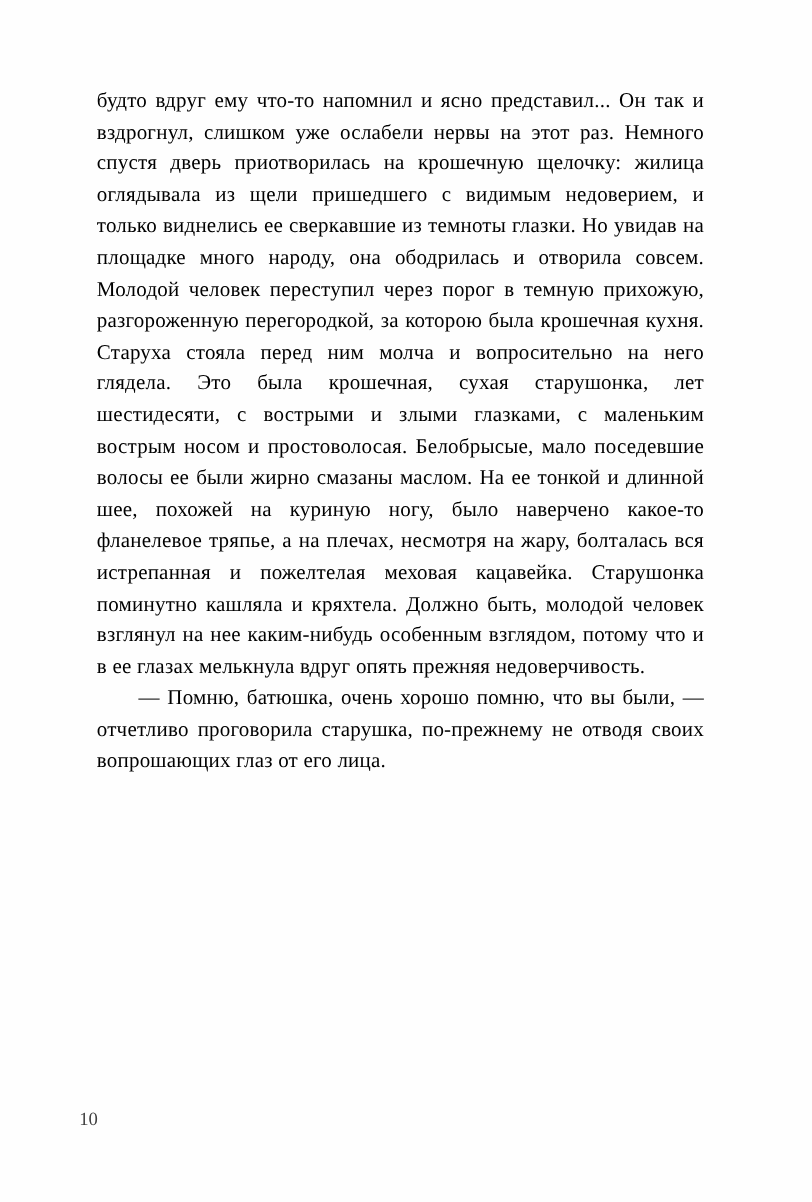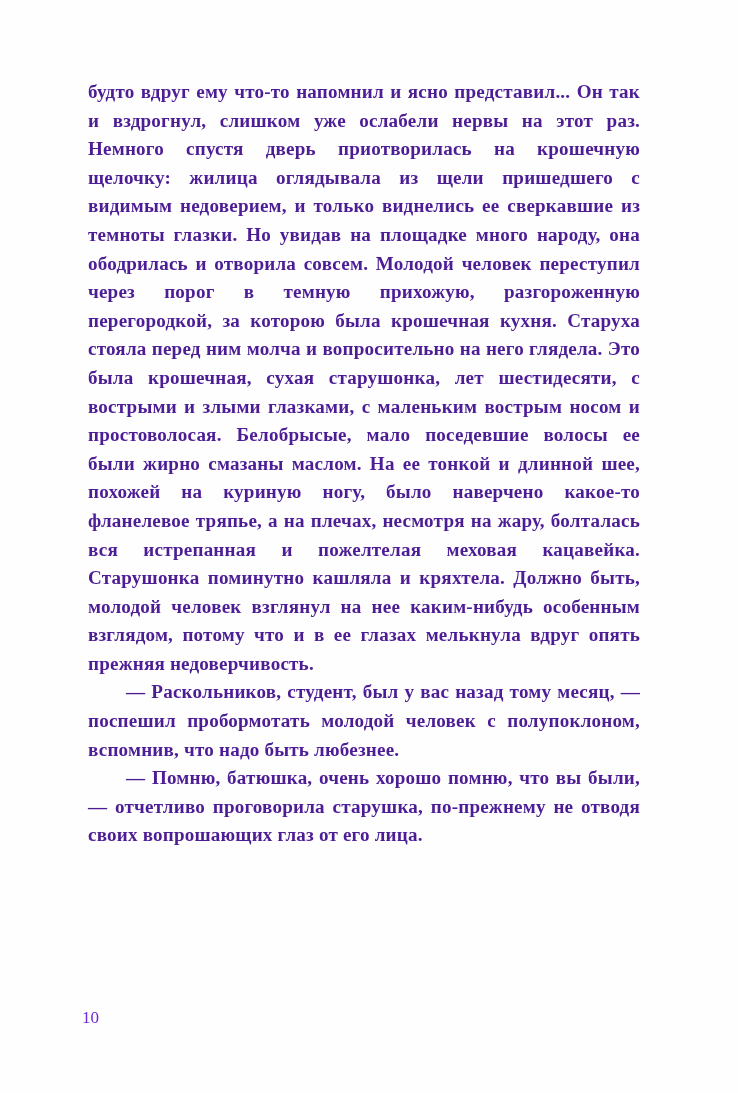--- a/index.html
+++ b/index.html
@@ -29,46 +29,44 @@
     top: 78px;
     width: 552px;
   }
   .para {
     margin: 0;
     font-size: 19.1px;
     line-height: 28.6px;
     text-align: justify;
     text-justify: inter-word;
     hyphens: manual;
-    color: #4c1d95;
+    color: #000000;
     letter-spacing: 0.01em;
-    font-weight: bold;
   }
   .para.first {
     text-indent: 0;
   }
   .para.indent {
     text-indent: 38px;
   }
   .page-number {
     position: absolute;
-    left: 82px;
+    left: 72px;
     top: 1008px;
     font-size: 17px;
     line-height: 20px;
-    color: #6d28d9;
+    color: #404040;
     font-family: "Liberation Serif", "DejaVu Serif", serif;
   }
 </style>
 </head>
 <body>
 
 <div class="page">
 
   <div class="text-block">
     <p class="para first">будто вдруг ему что-то напомнил и ясно представил... Он так и вздрогнул, слишком уже ослабели нервы на этот раз. Немного спустя дверь приотворилась на крошечную щелочку: жилица оглядывала из щели пришедшего с видимым недоверием, и только виднелись ее сверкавшие из темноты глазки. Но увидав на площадке много народу, она ободрилась и отворила совсем. Молодой человек переступил через порог в темную прихожую, разгороженную перегородкой, за которою была крошечная кухня. Старуха стояла перед ним молча и вопросительно на него глядела. Это была крошечная, сухая старушонка, лет шестидесяти, с вострыми и злыми глазками, с маленьким вострым носом и простоволосая. Белобрысые, мало поседевшие волосы ее были жирно смазаны маслом. На ее тонкой и длинной шее, похожей на куриную ногу, было наверчено какое-то фланелевое тряпье, а на плечах, несмотря на жару, болталась вся истрепанная и пожелтелая меховая кацавейка. Старушонка поминутно кашляла и кряхтела. Должно быть, молодой человек взглянул на нее каким-нибудь особенным взглядом, потому что и в ее глазах мелькнула вдруг опять прежняя недоверчивость.</p>
-    <p class="para indent">— Раскольников, студент, был у вас назад тому месяц, — поспешил пробормотать молодой человек с полупоклоном, вспомнив, что надо быть любезнее.</p>
     <p class="para indent">— Помню, батюшка, очень хорошо помню, что вы были, — отчетливо проговорила старушка, по-прежнему не отводя своих вопрошающих глаз от его лица.</p>
   </div>
 
   <div class="page-number">10</div>
 
 </div>
 
 </body></html>

